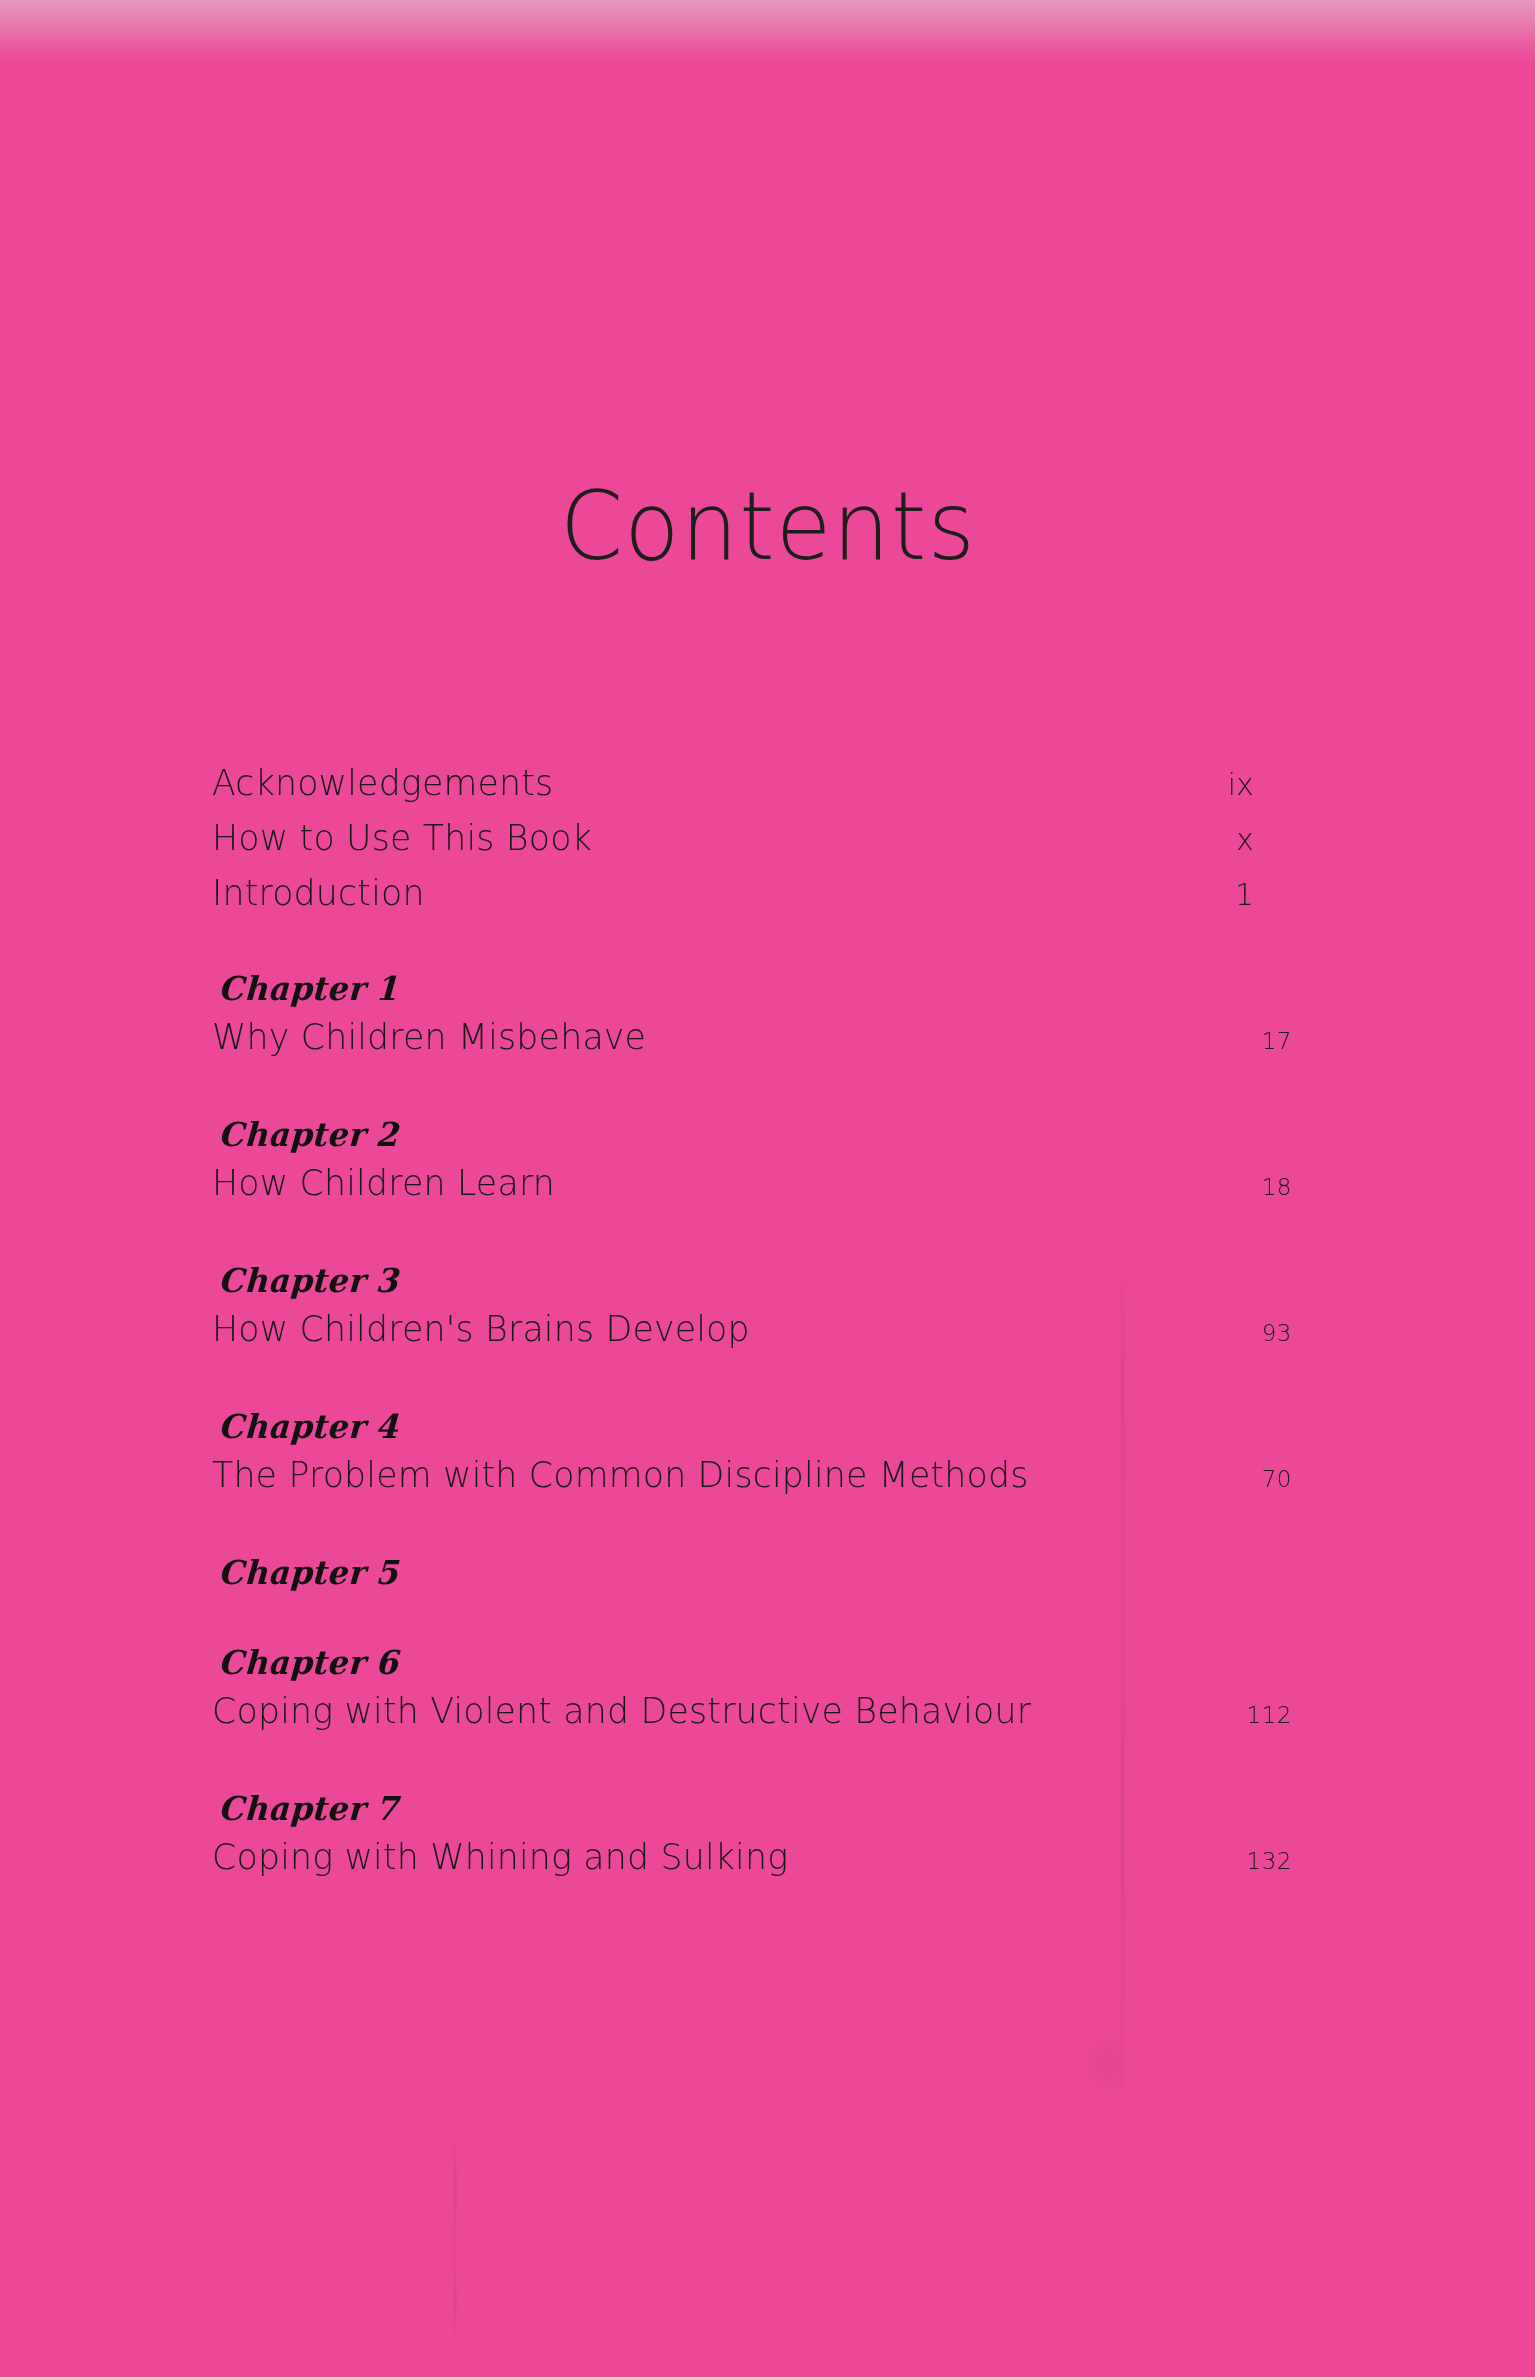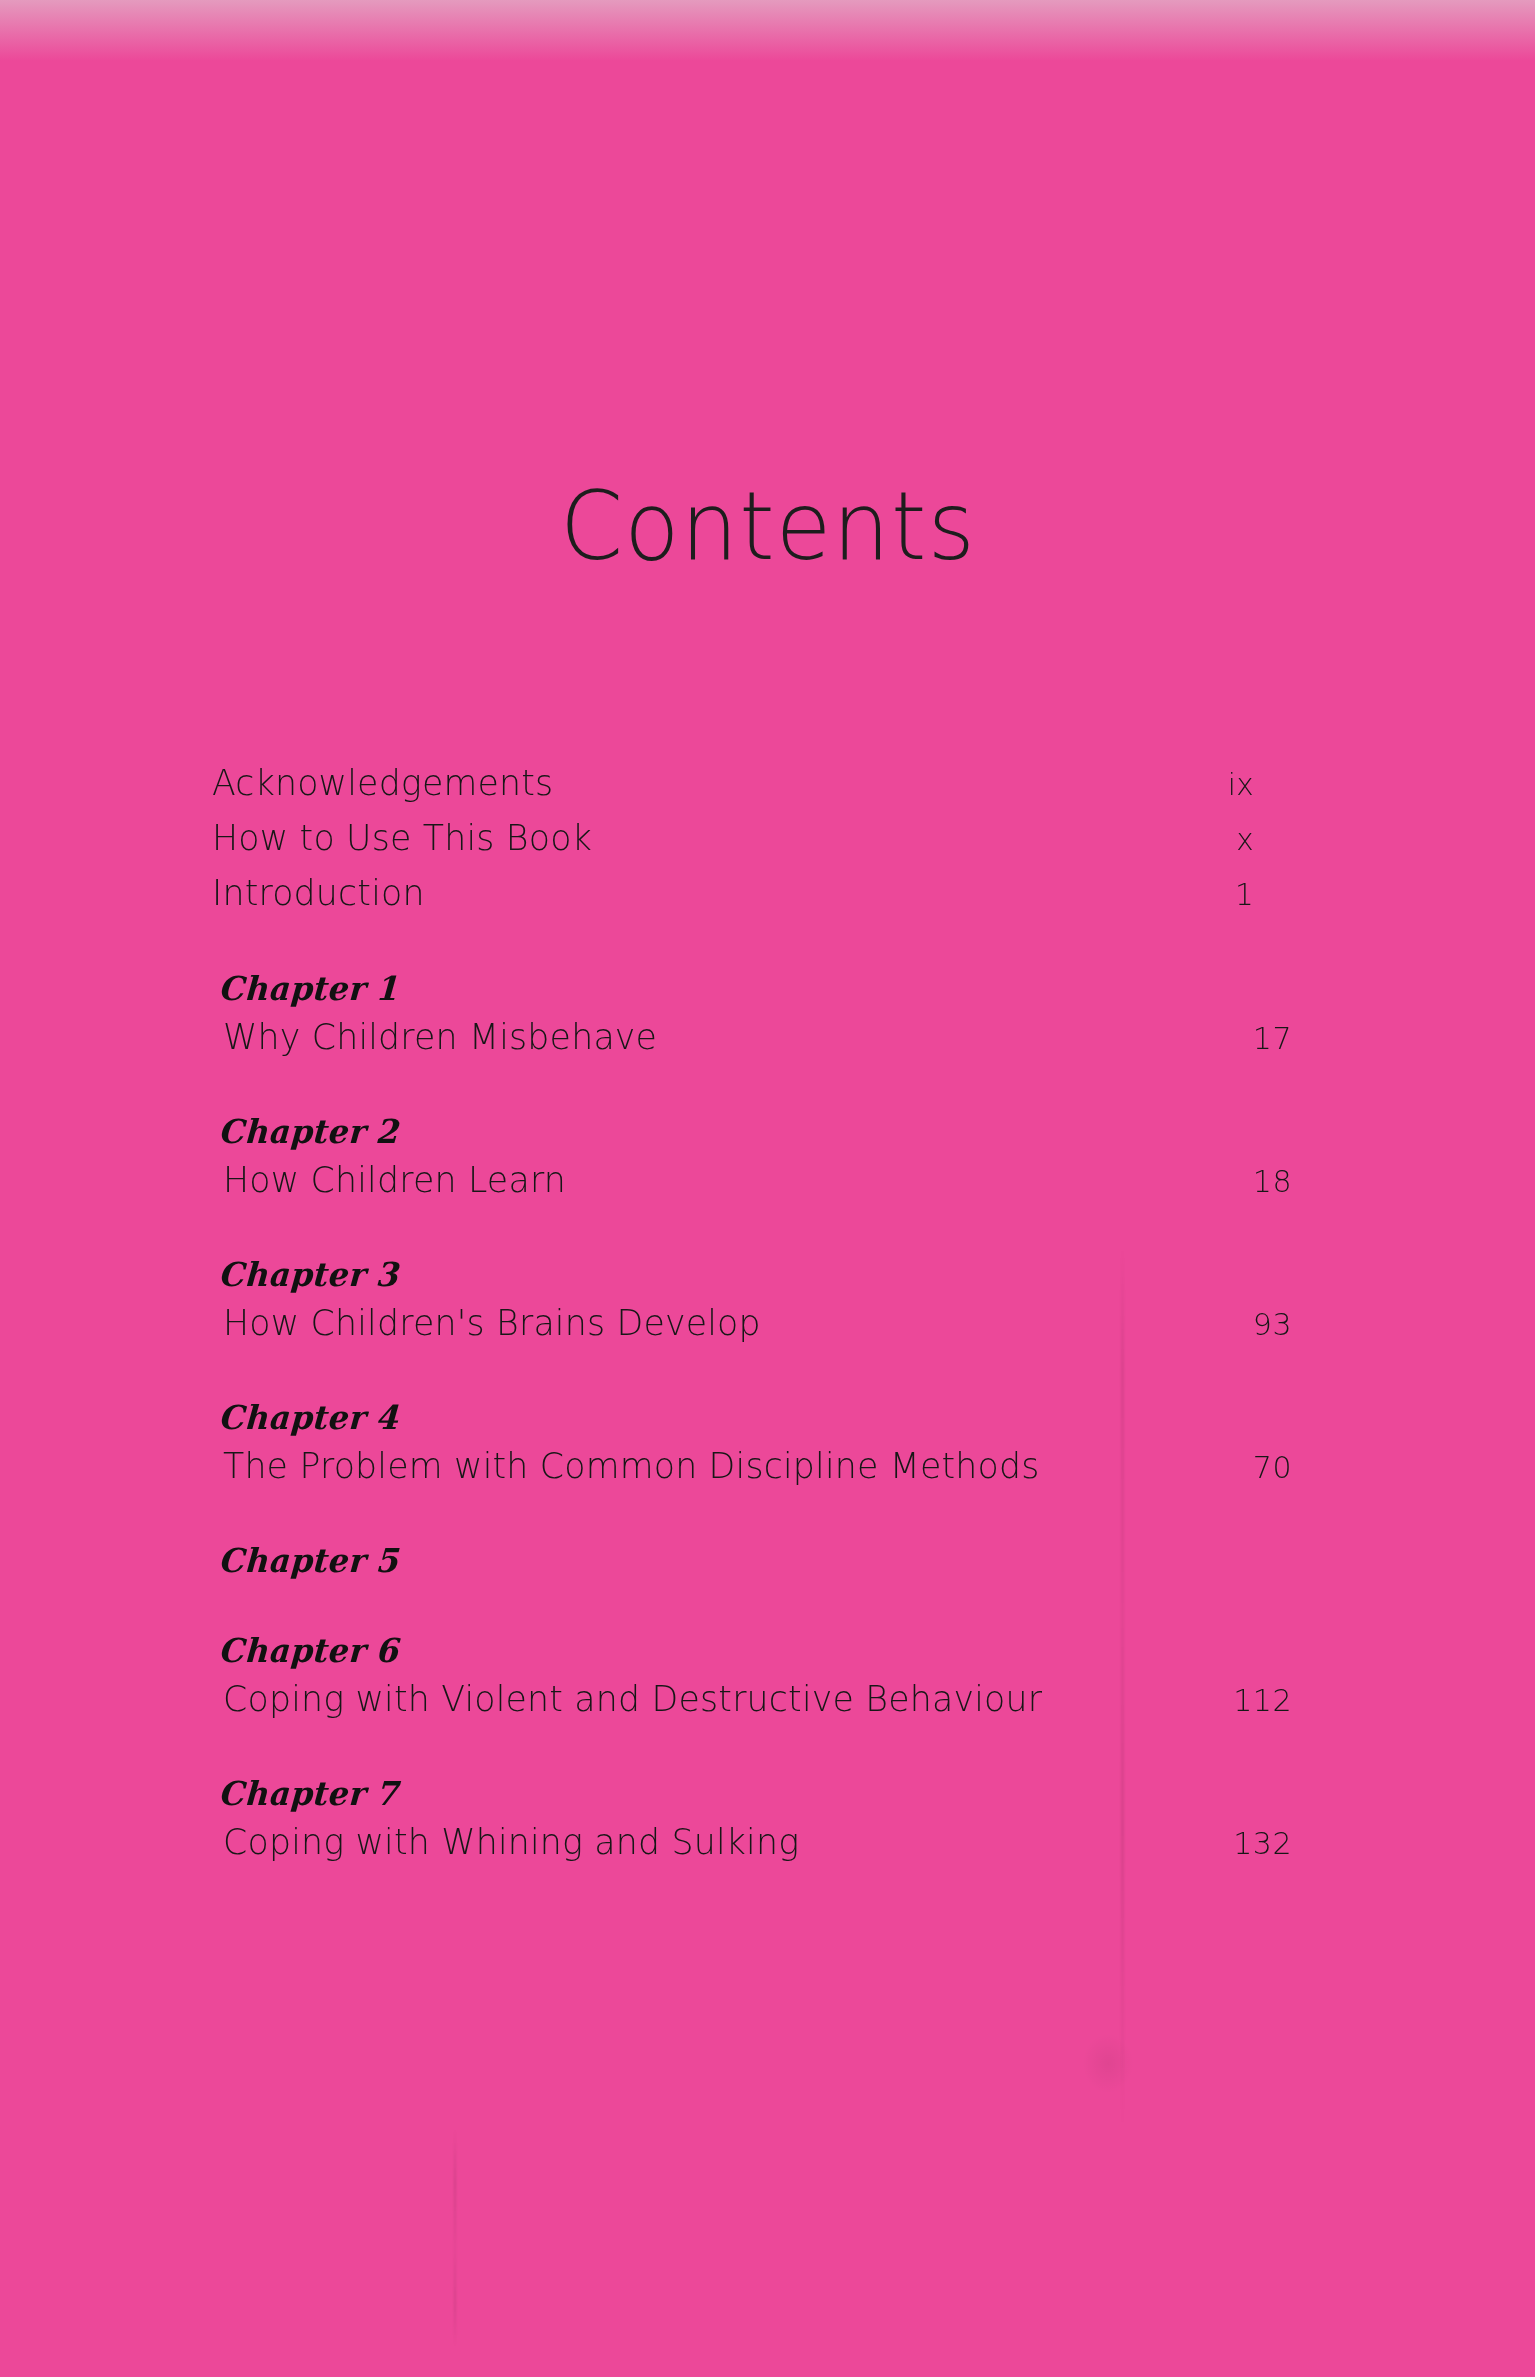--- a/index.html
+++ b/index.html
@@ -154,31 +154,30 @@
   .chapter-line {
     display: flex;
     align-items: baseline;
     justify-content: space-between;
     font-family: "DejaVu Sans", sans-serif;
     font-weight: 300;
     font-size: 36px;
     line-height: 51px;
     letter-spacing: 0.2px;
     color: #171717;
-    margin-left: 11px;
   }
 
   .chapter-line .entry-label {
     white-space: nowrap;
     transform: scaleX(0.965);
     transform-origin: left center;
   }
 
   .chapter-line .entry-page {
-    font-size: 30px;
+    font-size: 23px;
     letter-spacing: 0.5px;
     white-space: nowrap;
     flex: 0 0 auto;
     padding-right: 0;
   }
 
   
   .pagenum-rail {
     width: 131px;
     text-align: right;

